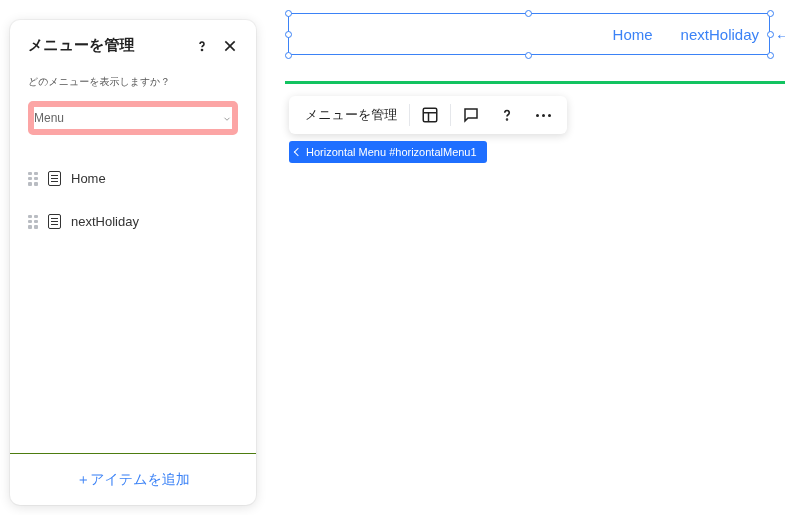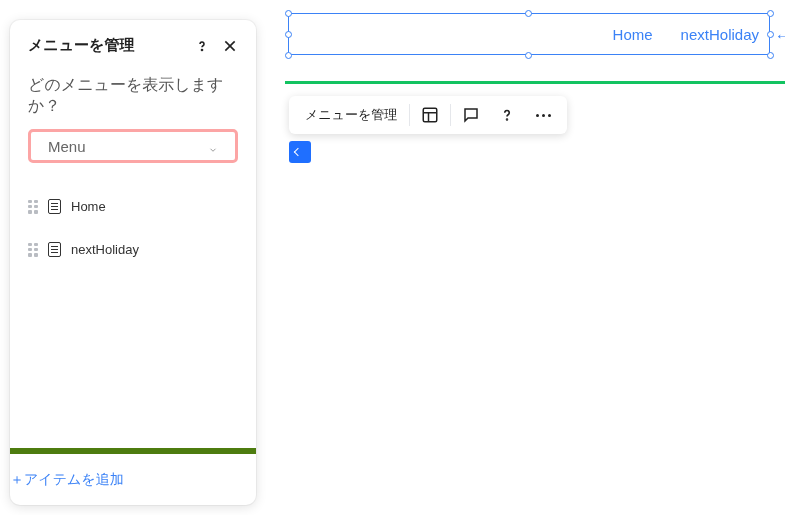--- a/index.html
+++ b/index.html
@@ -6,32 +6,32 @@
 body { width: 785px; height: 515px; background: #fff; position: relative; overflow: hidden; }
 
 .panel { position: absolute; left: 10px; top: 20px; width: 246px; height: 485px; background: #fff; border-radius: 10px; box-shadow: 0 2px 12px rgba(0,0,0,0.12), 0 0 0 1px rgba(0,0,0,0.04); display: flex; flex-direction: column; }
 .panel-header { display: flex; align-items: center; justify-content: space-between; padding: 16px 18px 14px 18px; }
 .panel-title { font-size: 15px; font-weight: 700; color: #222; }
 .panel-header-actions { display: flex; gap: 12px; align-items: center; }
 .p-icon { width: 16px; height: 16px; cursor: pointer; color: #222; display: flex; align-items: center; justify-content: center; }
 .p-icon svg { width: 100%; height: 100%; }
 
 .panel-body { padding: 6px 18px 0 18px; flex: 1; }
-.prompt-label { font-size: 16px; color: #555; margin-bottom: 12px; }
-.select { border: 3px solid #fca5a5; border-radius: 5px; height: 34px; display: flex; align-items: center; justify-content: space-between; padding: 0 17px; font-size: 15px; color: #666; cursor: pointer; }
+.prompt-label { font-size: 10px; color: #555; margin-bottom: 12px; }
+.select { border: 6px solid #fca5a5; border-radius: 5px; height: 34px; display: flex; align-items: center; justify-content: space-between; padding: 0 0; font-size: 12px; color: #666; cursor: pointer; }
 .select .chev { width: 10px; height: 10px; }
 
 .menu-list { margin-top: 22px; }
 .menu-row { display: flex; align-items: center; gap: 10px; padding: 14px 0; font-size: 13px; color: #333; cursor: pointer; }
 .drag-dots { width: 10px; height: 14px; display: grid; grid-template-columns: 1fr 1fr; grid-template-rows: repeat(3,1fr); gap: 1.5px; }
 .drag-dots span { background: #b9bcc2; border-radius: 1px; }
 .page-ic { width: 13px; height: 15px; border: 1.3px solid #333; border-radius: 2px; position: relative; }
 .page-ic::before { content: ""; position: absolute; left: 2px; top: 3px; right: 2px; height: 1.3px; background: #333; box-shadow: 0 3px 0 #333, 0 6px 0 #333; }
 
-.panel-footer { border-top: 6px solid #4d7c0f; padding: 16px 0; text-align: left; }
+.panel-footer { border-top: 1px solid #4d7c0f; padding: 16px 0; text-align: center; }
 .add-link { color: #3b82f6; font-size: 14px; font-weight: 500; cursor: pointer; }
 
 .green-line { position: absolute; left: 285px; right: 0; top: 81px; height: 3px; background: #13c361; }
 
 .menu-bar-wrap { position: absolute; left: 288px; top: 13px; width: 482px; height: 42px; border: 1px solid #3b82f6; background: #fff; }
 .menu-bar-inner { width: 100%; height: 100%; display: flex; align-items: center; justify-content: flex-end; padding: 0 10px; gap: 28px; font-size: 15px; }
 .menu-bar-inner .mi { color: #3b82f6; cursor: pointer; }
 .menu-bar-inner .mi.active { color: #222; }
 
 .sel-h { position: absolute; width: 7px; height: 7px; background: #fff; border: 1px solid #3b82f6; border-radius: 50%; }
@@ -96,20 +96,21 @@
     <div class="dots3">
         <span></span>
         <span></span>
         <span></span>
       </div>
   </div>
 </div>
 
 <div class="badge">
   <span class="chevl"></span>
+  <span>Horizontal Menu #horizontalMenu1</span>
 </div>
 
 <div class="panel">
   <div class="panel-header">
     <div class="panel-title">メニューを管理</div>
     <div class="panel-header-actions">
       <div class="p-icon">
         <svg viewBox="0 0 24 24" fill="none" stroke="currentColor" stroke-width="2.4">
             <path d="M9 9a3 3 0 1 1 4.5 2.6C12.6 12.2 12 13 12 14"></path>
             <circle cx="12" cy="18" r="0.8" fill="currentColor"></circle>

